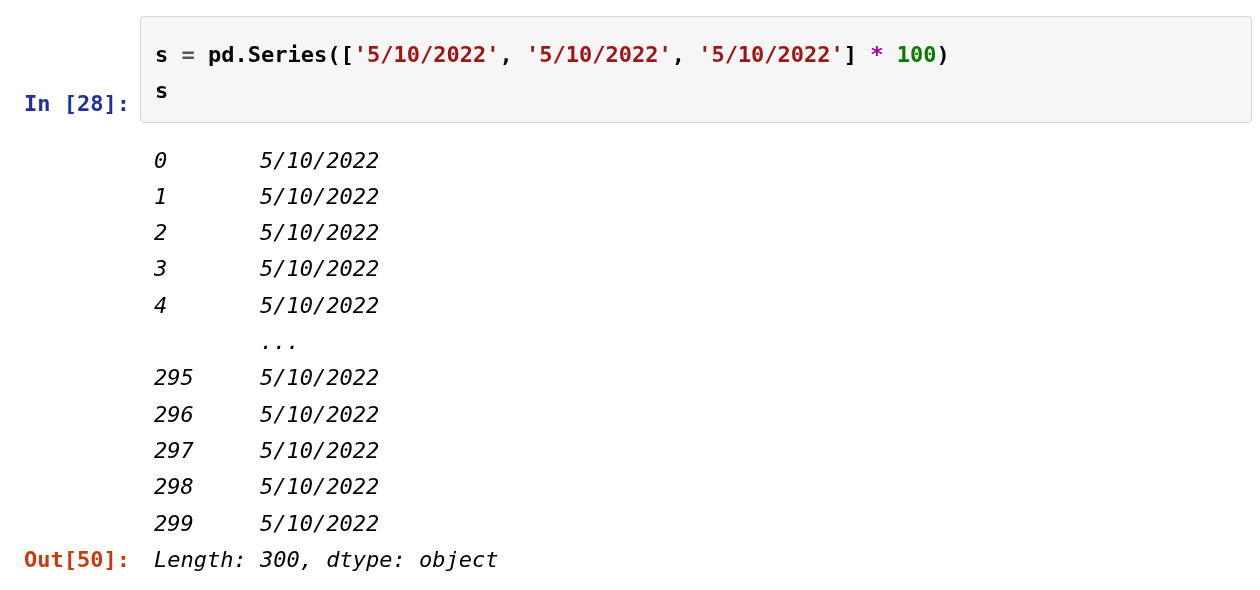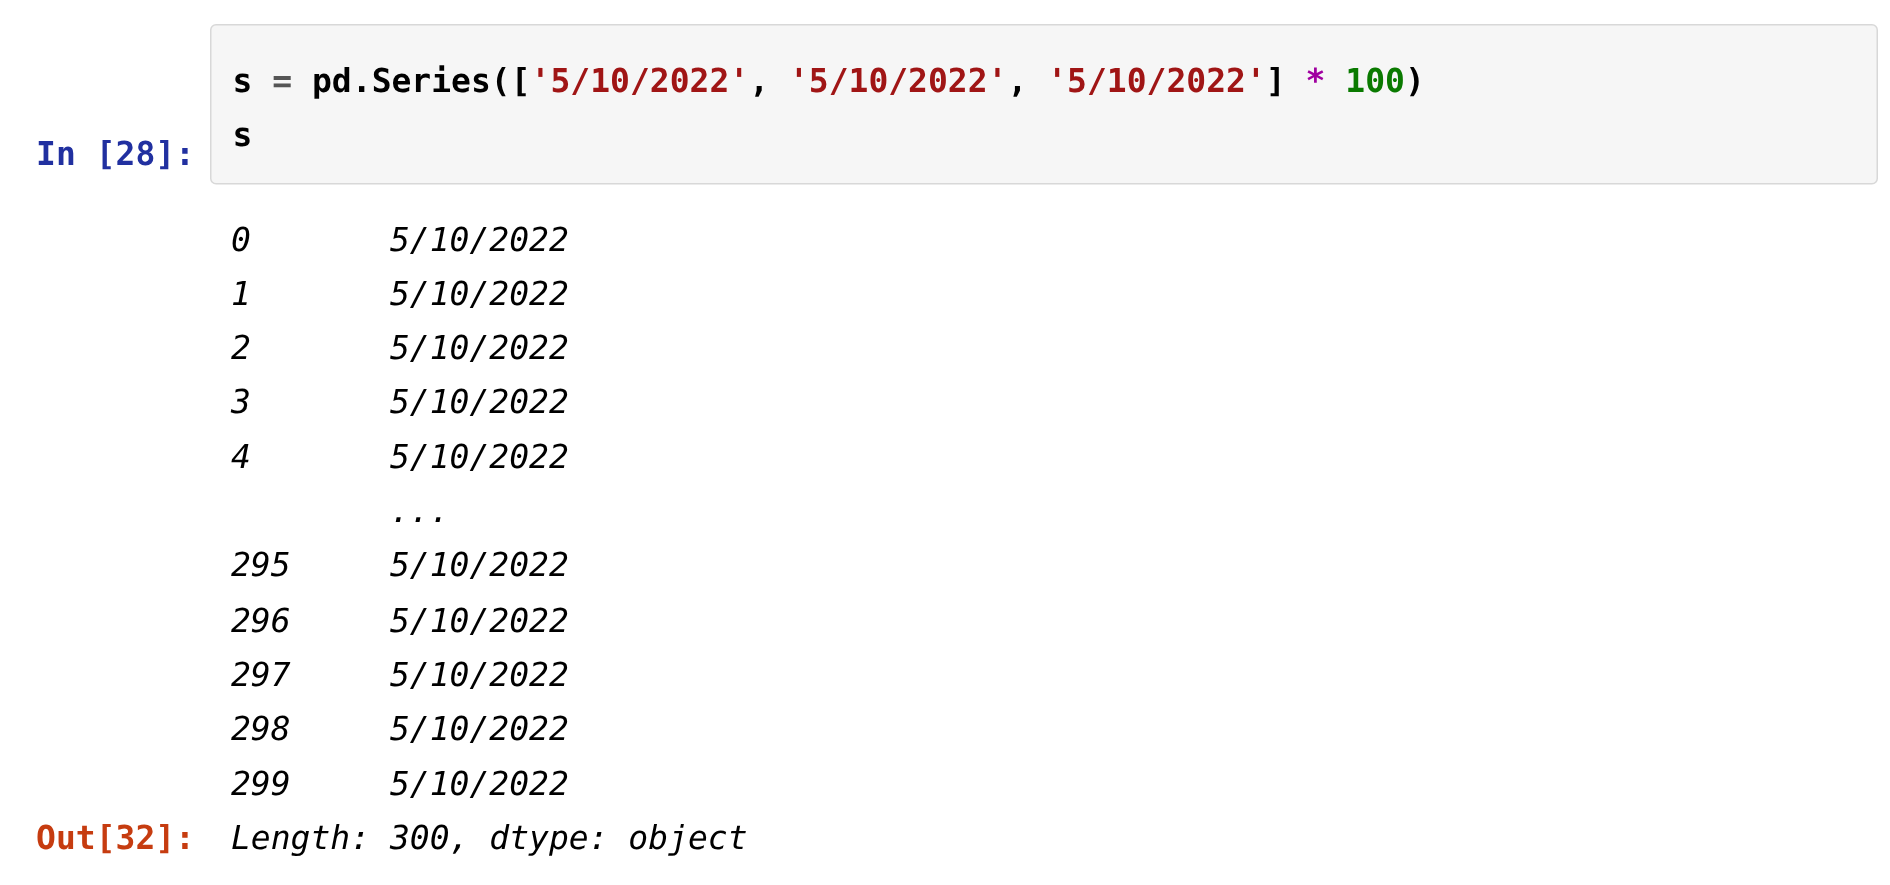--- a/index.html
+++ b/index.html
@@ -66,21 +66,21 @@
 
   <div class="cell">
     <div class="prompt in">In [28]:</div>
     <div class="input-area">
       <div class="code-line"><span class="tk-var">s</span><span> </span><span class="tk-op">=</span><span> </span><span class="tk-name">pd</span><span class="tk-punc">.</span><span class="tk-name">Series</span><span class="tk-punc">(</span><span class="tk-punc">[</span><span class="tk-str">'5/10/2022'</span><span class="tk-punc">,</span><span> </span><span class="tk-str">'5/10/2022'</span><span class="tk-punc">,</span><span> </span><span class="tk-str">'5/10/2022'</span><span class="tk-punc">]</span><span> </span><span class="tk-opstar">*</span><span> </span><span class="tk-num">100</span><span class="tk-punc">)</span></div>
       <div class="code-line"><span class="tk-var">s</span></div>
     </div>
   </div>
 
   <div class="cell out-cell">
-    <div class="prompt out">Out[32]:</div>
+    <div class="prompt out">Out[50]:</div>
     <div class="output-area" id="output-area">0       5/10/2022
 1       5/10/2022
 2       5/10/2022
 3       5/10/2022
 4       5/10/2022
         ...   
 295     5/10/2022
 296     5/10/2022
 297     5/10/2022
 298     5/10/2022

